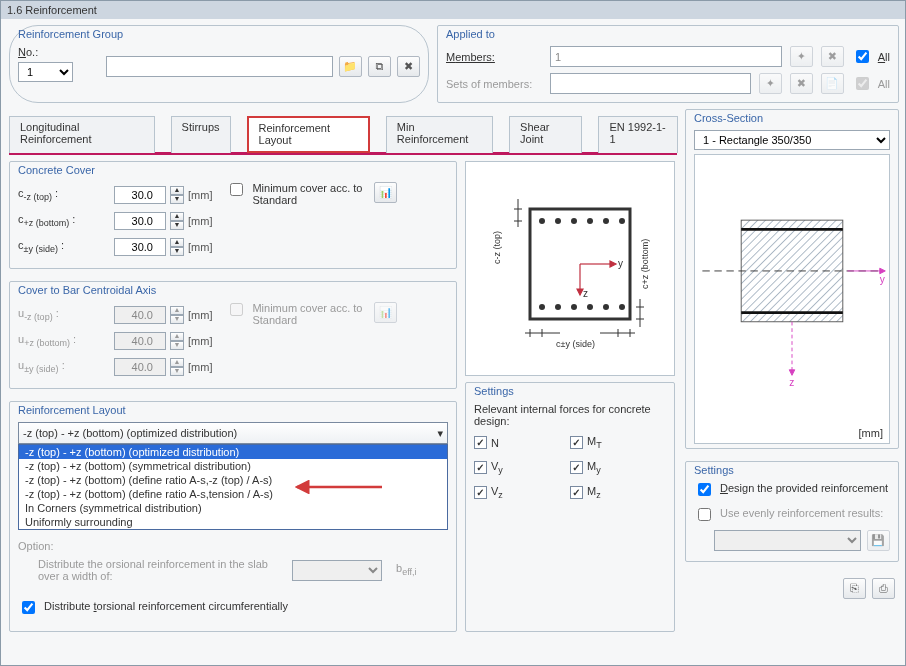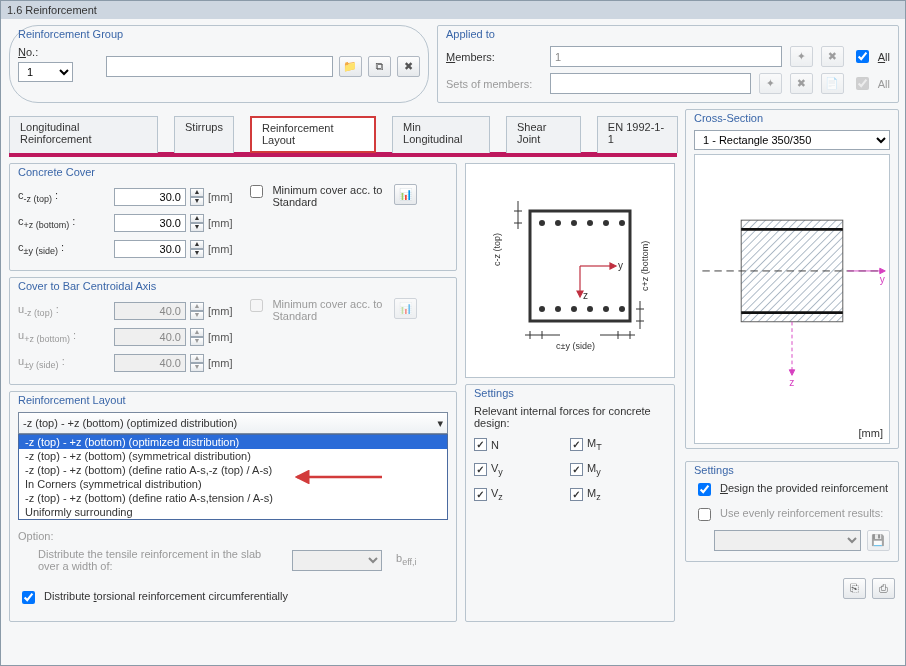--- a/index.html
+++ b/index.html
@@ -55,47 +55,47 @@
     width: 23px; height: 21px;
     border: 1px solid #b0b8c2;
     background: linear-gradient(#fdfdfd,#e6e9ec);
     border-radius: 2px;
     display: inline-flex; align-items: center; justify-content: center;
     font-size: 11px; color: #555;
   }
   .iconbtn.disabled { opacity: 0.55; }
   .tabs {
     display: flex;
-    border-bottom: 5px solid #be185d;
+    border-bottom: 3px solid #be185d;
     margin-top: 6px;
     gap: 17px;
   }
   .tab {
     padding: 4px 10px 5px 10px;
     border: 1px solid #b8c4ce;
     border-bottom: none;
     background: #f0f2f4;
     font-size: 11px;
     margin-right: -1px;
     position: relative;
     top: 1px;
   }
   .tab.active {
     background: #fff;
     border: 2px solid #d23b3b;
     z-index: 2;
   }
   .main-cols { display: flex; gap: 8px; margin-top: 6px; }
-  .left-col { flex: 0 0 448px; display: flex; flex-direction: column; }
+  .left-col { flex: 0 0 448px; display: flex; flex-direction: column; gap: 6px;}
   .mid-col { flex: 0 0 210px; display: flex; flex-direction: column; gap: 6px;}
   .right-col { flex: 1; display: flex; flex-direction: column; gap: 6px;}
   .cover-row { display: flex; align-items: center; height: 26px; gap: 8px;}
   .cover-label { width: 88px; }
   .numwrap { display: flex; align-items: center; gap: 4px;}
-  .numbox { width: 72px; text-align: right; padding-right: 4px;}
+  .numbox { width: 52px; text-align: right; padding-right: 12px;}
   .spin { width: 14px; display:flex; flex-direction:column; }
   .spin div { height: 9px; border:1px solid #9ba7b3; background:linear-gradient(#fff,#e6e9ec); font-size:7px; line-height:6px; text-align:center;}
   .unit { color: #555; }
   .chkline { display: flex; align-items: flex-start; gap: 6px; }
   .chkline input { margin-top: 1px;}
   .chk { width: 13px; height: 13px;}
   .diagram-box {
     background: #fff; border: 1px solid #b8c4ce;
     height: 215px; position: relative;
     display:flex; align-items:center; justify-content:center;
@@ -157,21 +157,21 @@
               <span class="iconbtn">⧉</span>
               <span class="iconbtn">✖</span>
             </div>
           </div>
         </div>
       </div>
 
       <div class="fieldset group-right">
         <div class="legend">Applied to</div>
         <div class="inline" style="gap:8px;">
-          <span style="width:96px;"><span class="u">M</span>embers:</span>
+          <span style="width:96px;text-decoration:underline;"><span class="u">M</span>embers:</span>
           <input type="text" class="disabled-input" style="flex: 1 1 0%;" value="1">
           <span class="iconbtn disabled">✦</span>
           <span class="iconbtn disabled">✖</span>
           <label class="inline">
               <input type="checkbox" class="chk" checked="" style="">
               <span><span class="u">A</span>ll</span>
             </label>
         </div>
         <div class="inline" style="gap:8px; margin-top:6px;">
           <span style="width:96px;" class="grey-disabled">Sets of members:</span>
@@ -186,21 +186,21 @@
         </div>
       </div>
     </div>
 
     <div style="display:flex; gap:8px;">
       <div style="flex:0 0 668px;">
         <div class="tabs">
           <div class="tab">Longitudinal Reinforcement</div>
           <div class="tab">Stirrups</div>
           <div class="tab active">Reinforcement Layout</div>
-          <div class="tab">Min Longitudinal</div>
+          <div class="tab">Min Reinforcement</div>
           <div class="tab">Shear Joint</div>
           <div class="tab">EN 1992-1-1</div>
         </div>
 
         <div class="main-cols">
 
           <div class="left-col">
 
             <div class="fieldset">
               <div class="legend">Concrete Cover</div>
@@ -303,40 +303,40 @@
 
               <div class="dd-open">
                 <div class="dd-button">
                   <span>-z (top) - +z (bottom) (optimized distribution)</span>
                   <span>▾</span>
                 </div>
                 <div class="dd-list">
                   <div class="dd-item sel">-z (top) - +z (bottom) (optimized distribution)</div>
                   <div class="dd-item">-z (top) - +z (bottom) (symmetrical distribution)</div>
                   <div class="dd-item">-z (top) - +z (bottom) (define ratio A-s,-z (top) / A-s)</div>
+                  <div class="dd-item">-z (top) - +z (bottom) (define ratio A-s,tension / A-s)</div>
                   <div class="dd-item">In Corners (symmetrical distribution)</div>
-                  <div class="dd-item">-z (top) - +z (bottom) (define ratio A-s,tension / A-s)</div>
                   <div class="dd-item">Uniformly surrounding</div>
                   <svg class="arrow-red">
                     <defs>
                         <marker id="ah" markerWidth="8" markerHeight="8" refX="1" refY="3" orient="auto">
                       <path d="M6,0 L0,3 L6,6 Z" fill="#d23b3b"></path>
                         </marker>
                       </defs>
                     <line x1="10" y1="7" x2="95" y2="7" stroke="#d23b3b" stroke-width="2.5" marker-start="url(#ah)"></line>
                   </svg>
                 </div>
               </div>
 
               <div style="height:96px;"></div>
               <div class="grey-disabled">Option:</div>
 
 
               <div class="inline grey-disabled" style="margin:6px 0 0 20px; gap:14px;">
-                <span style="width:240px;">Distribute the tensile reinforcement in the slab over a width of:</span>
+                <span style="width:240px;">Distribute the orsional reinforcement in the slab over a width of:</span>
                 <select class="disabled-input" style="width:90px;"><option></option></select>
                 <span>b<sub>eff,i</sub></span>
               </div>
 
               <label class="chkline" style="margin-top:18px;">
                 <input type="checkbox" class="chk" checked="" style="">
                 <span>Distribute <span class="u">t</span>orsional reinforcement circumferentially</span>
               </label>
             </div>
           </div>

